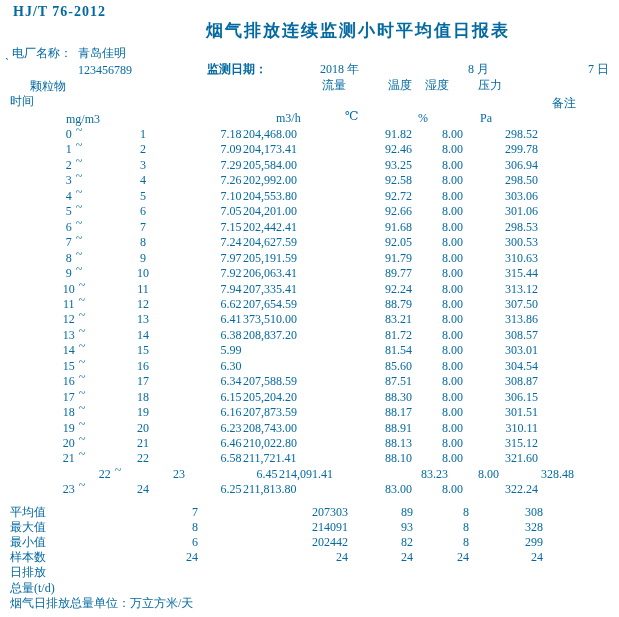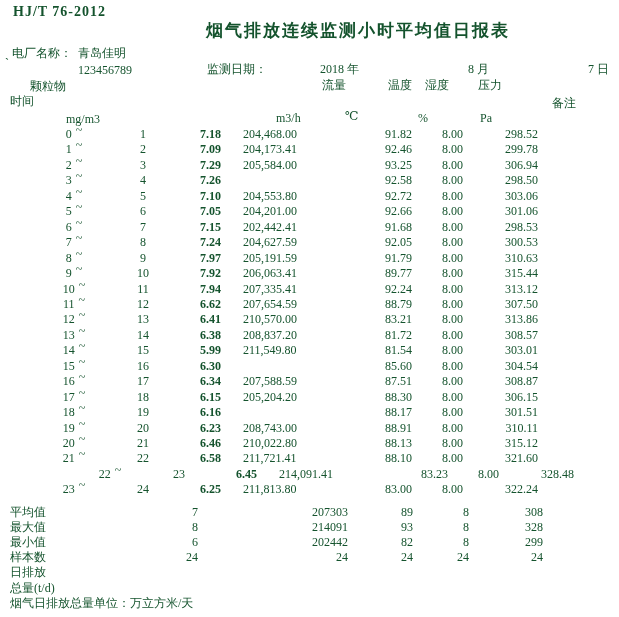--- a/index.html
+++ b/index.html
@@ -1,47 +1,47 @@
 <!DOCTYPE html>
 <html><head>
 <meta charset="utf-8">
 <style>
   html,body{margin:0;padding:0;background:#fff;}
-  .page{position:relative;width:619px;height:617px;background:#ffffff;color:#14532d;
+  .page{position:relative;width:619px;height:617px;background:#ffffff;color:#0369a1;
         font-family:"Liberation Serif","DejaVu Serif",serif;overflow:hidden;}
   .abs{position:absolute;font-size:12px;line-height:14px;white-space:pre;}
   .bold{font-weight:bold;}
   .standard{left:13px;top:5px;font-size:14px;letter-spacing:1px;}
   .title{left:206px;top:18px;font-size:17px;letter-spacing:2px;line-height:25px;}
   .plant-label{left:12px;top:46px;}
   .plant-name{left:78px;top:46px;}
   .tick{left:5px;top:56px;}
   .plant-code{left:78px;top:63px;}
-  .date-label{left:207px;top:62px;}
+  .date-label{left:207px;top:62px;font-weight:bold;}
   .date-year{left:320px;top:62px;}
   .date-month{left:468px;top:62px;}
   .date-day{left:588px;top:62px;}
   .col-part{left:30px;top:79px;}
   .col-flow{left:322px;top:78px;}
   .col-temp{left:388px;top:78px;}
   .col-hum{left:425px;top:78px;}
   .col-press{left:478px;top:78px;}
   .time-label{left:10px;top:94px;}
   .remark-label{left:552px;top:96px;}
   .unit-part{left:66px;top:112px;}
   .unit-flow{left:276px;top:111px;}
   .unit-temp{left:345px;top:109px;}
   .unit-hum{left:418px;top:111px;}
   .unit-press{left:480px;top:111px;}
   .row{position:absolute;left:0;width:619px;height:15px;font-size:12px;line-height:15px;}
   .c{position:absolute;display:block;white-space:pre;}
   .from{left:36px;width:76px;text-align:center;}
   .to{left:111px;width:64px;text-align:center;}
   .tld{font-style:normal;position:relative;top:-4px;margin-left:4px;}
-  .v1{left:200px;width:62px;text-align:left;font-weight:bold;}
+  .v1{left:200px;width:62px;text-align:center;}
   .v2{left:243px;width:102px;text-align:left;}
   .v3{left:350px;width:62px;text-align:right;}
   .v4{left:401px;width:62px;text-align:right;}
   .v5{left:473px;width:65px;text-align:right;}
   .slabel{left:10px;}
   .s1{left:138px;width:60px;text-align:right;}
   .s2{left:246px;width:102px;text-align:right;}
   .s3{left:351px;width:62px;text-align:right;}
   .s4{left:407px;width:62px;text-align:right;}
   .s5{left:478px;width:65px;text-align:right;}
@@ -104,20 +104,21 @@
         <span class="c v1">7.29</span>
         <span class="c v2">205,584.00</span>
         <span class="c v3">93.25</span>
         <span class="c v4">8.00</span>
         <span class="c v5">306.94</span>
       </div>
       <div class="row" style="top: 173.35px;">
         <span class="c from">3<i class="tld">~</i></span>
         <span class="c to">4</span>
         <span class="c v1">7.26</span>
+        <span class="c v2">202,992.00</span>
         <span class="c v3">92.58</span>
         <span class="c v4">8.00</span>
         <span class="c v5">298.50</span>
       </div>
       <div class="row" style="top: 188.8px;">
         <span class="c from">4<i class="tld">~</i></span>
         <span class="c to">5</span>
         <span class="c v1">7.10</span>
         <span class="c v2">204,553.80</span>
         <span class="c v3">92.72</span>
@@ -184,39 +185,38 @@
         <span class="c v1">6.62</span>
         <span class="c v2">207,654.59</span>
         <span class="c v3">88.79</span>
         <span class="c v4">8.00</span>
         <span class="c v5">307.50</span>
       </div>
       <div class="row" style="top: 312.4px;">
         <span class="c from">12<i class="tld">~</i></span>
         <span class="c to">13</span>
         <span class="c v1">6.41</span>
-        <span class="c v2">210,570.00</span>
+        <span class="c v2">373,510.00</span>
         <span class="c v3">83.21</span>
         <span class="c v4">8.00</span>
         <span class="c v5">313.86</span>
       </div>
       <div class="row" style="top: 327.85px;">
         <span class="c from">13<i class="tld">~</i></span>
         <span class="c to">14</span>
         <span class="c v1">6.38</span>
         <span class="c v2">208,837.20</span>
         <span class="c v3">81.72</span>
         <span class="c v4">8.00</span>
         <span class="c v5">308.57</span>
       </div>
       <div class="row" style="top: 343.3px;">
         <span class="c from">14<i class="tld">~</i></span>
         <span class="c to">15</span>
         <span class="c v1">5.99</span>
-        <span class="c v2">211,549.80</span>
         <span class="c v3">81.54</span>
         <span class="c v4">8.00</span>
         <span class="c v5">303.01</span>
       </div>
       <div class="row" style="top: 358.75px;">
         <span class="c from">15<i class="tld">~</i></span>
         <span class="c to">16</span>
         <span class="c v1">6.30</span>
         <span class="c v3">85.60</span>
         <span class="c v4">8.00</span>
@@ -237,20 +237,21 @@
         <span class="c v1">6.15</span>
         <span class="c v2">205,204.20</span>
         <span class="c v3">88.30</span>
         <span class="c v4">8.00</span>
         <span class="c v5">306.15</span>
       </div>
       <div class="row" style="top: 405.1px;">
         <span class="c from">18<i class="tld">~</i></span>
         <span class="c to">19</span>
         <span class="c v1">6.16</span>
+        <span class="c v2">207,873.59</span>
         <span class="c v3">88.17</span>
         <span class="c v4">8.00</span>
         <span class="c v5">301.51</span>
       </div>
       <div class="row" style="top: 420.55px;">
         <span class="c from">19<i class="tld">~</i></span>
         <span class="c to">20</span>
         <span class="c v1">6.23</span>
         <span class="c v2">208,743.00</span>
         <span class="c v3">88.91</span>

